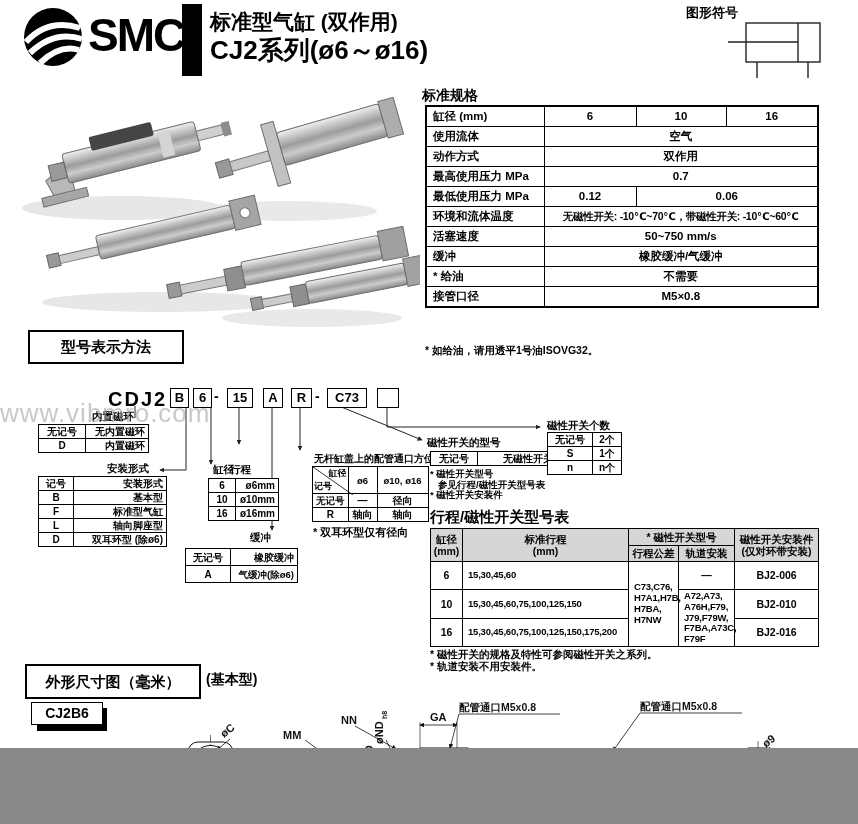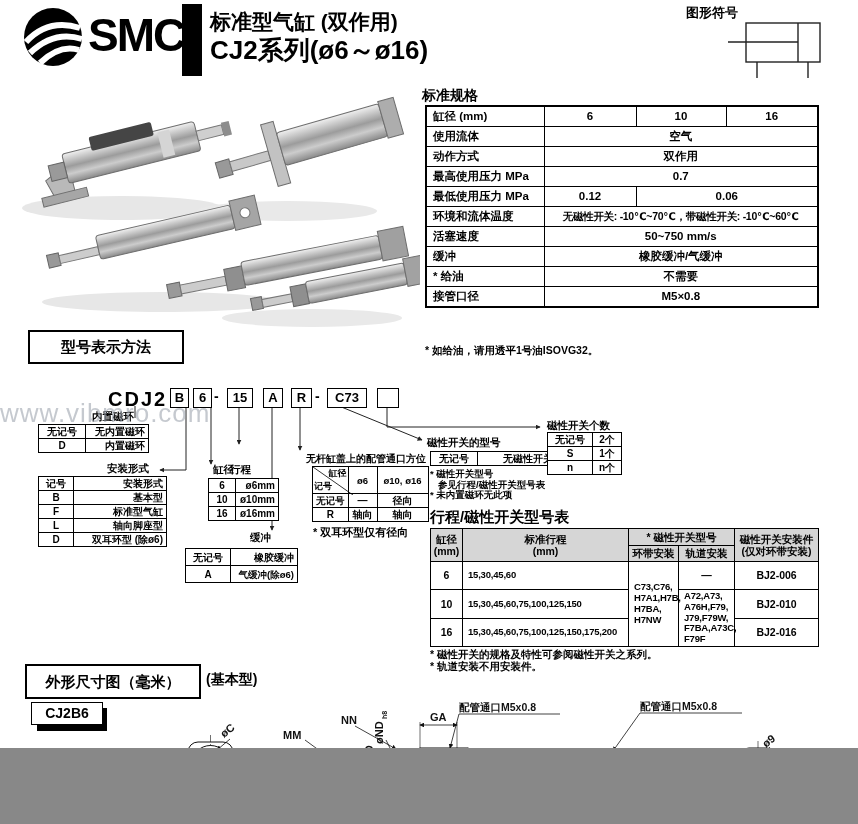--- a/index.html
+++ b/index.html
@@ -284,21 +284,21 @@
           <td style="width:38px;height:16px">无记号</td>
           <td class="d" style="width:60px">橡胶缓冲</td>
         </tr>
     <tr>
           <td style="height:16px">A</td>
           <td class="d" style="font-size:9.5px">气缓冲(除ø6)</td>
         </tr>
   </tbody>
     </table>
 
-  <div class="olabel" style="left:306px;top:452px;font-size:10px">无杆缸盖上的配管通口方位</div>
+  <div class="olabel" style="left:314px;top:452px;font-size:10px">无杆缸盖上的配管通口方位</div>
   <table class="mini" style="left:312px;top:466px">
     <tbody>
         <tr>
       <td class="diag" style="height:26px;padding:0">
         <svg width="40" height="28" style="position:absolute;left:0;top:0">
               <line x1="0" y1="0" x2="40" y2="28" stroke="#000" stroke-width="0.8"></line>
             </svg>
         <span class="dt">缸径</span>
         <span class="db">记号</span>
       </td>
@@ -324,21 +324,21 @@
     <tbody>
         <tr>
           <td style="width:40px">无记号</td>
           <td class="d" style="width:72px">无磁性开关</td>
         </tr>
   </tbody>
     </table>
   <div class="olabel" style="left:430px;top:469px;font-size:9.5px;line-height:10.5px">
     <div>* 磁性开关型号</div>
     <div style="padding-left:8px">参见行程/磁性开关型号表</div>
-    <div>* 未内置磁环无此项</div>
+    <div>* 磁性开关安装件</div>
   </div>
 
   <div class="olabel" style="left:547px;top:419px">磁性开关个数</div>
   <table class="mini" style="left:547px;top:432px">
     <tbody>
         <tr>
           <td style="width:38px">无记号</td>
           <td style="width:22px">2个</td>
         </tr>
     <tr>
@@ -365,21 +365,21 @@
         <tr>
           <td class="hd" rowspan="2">缸径
 (mm)</td>
         <td class="hd" rowspan="2">标准行程
 (mm)</td>
         <td class="hd" colspan="2" style="height:16px">* 磁性开关型号</td>
         <td class="hd" rowspan="2">磁性开关安装件
 (仅对环带安装)</td>
         </tr>
     <tr>
-          <td class="hd" style="height:15px">环带安装</td>
+          <td class="hd" style="height:15px">行程公差</td>
         <td class="hd">轨道安装</td>
         </tr>
     <tr>
           <td style="height:27px">6</td>
         <td class="lt">15,30,45,60</td>
         <td class="lt" rowspan="3">C73,C76,
 H7A1,H7B,
 H7BA,
 H7NW</td>
         <td>—</td>

